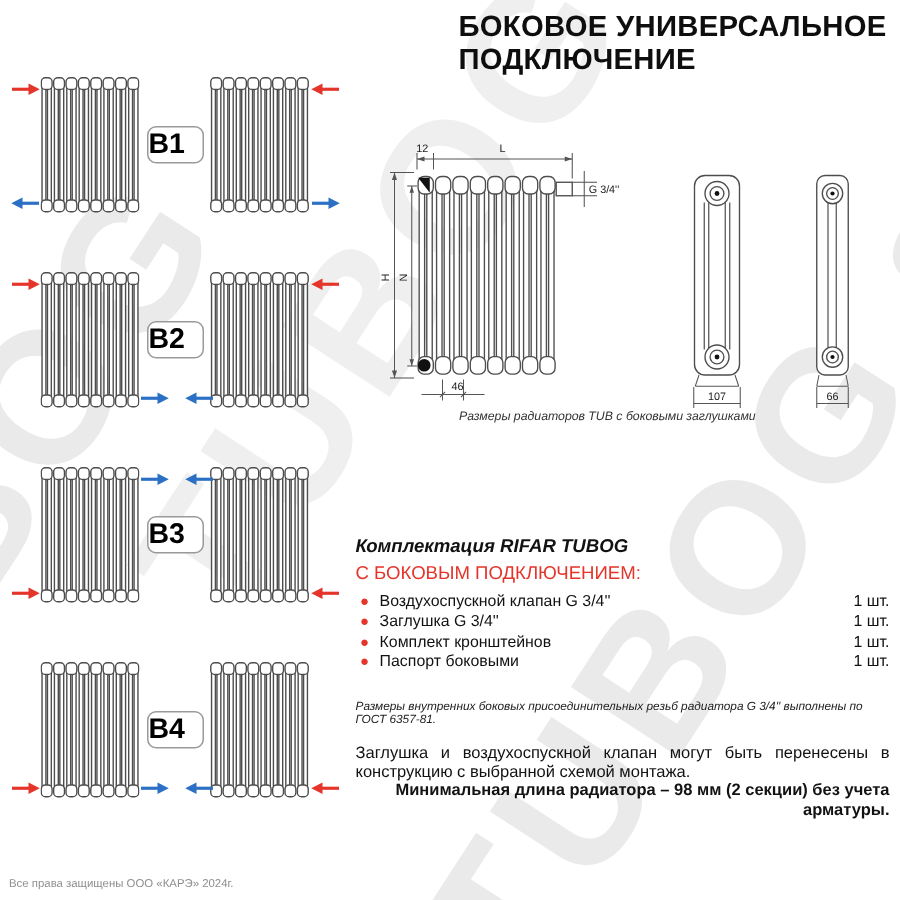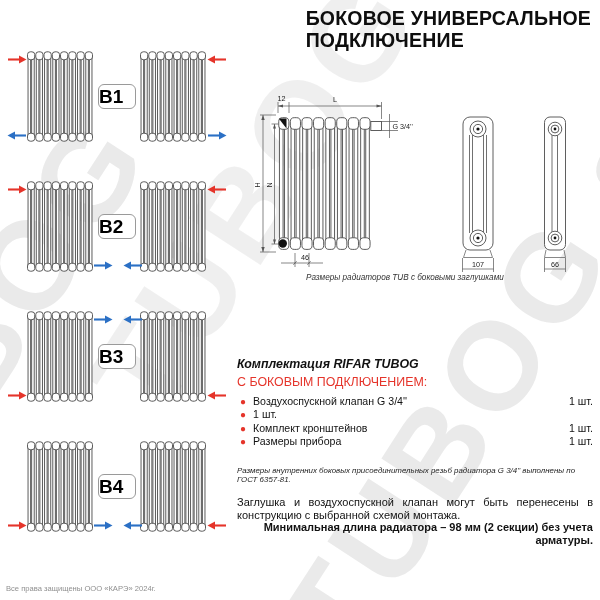--- a/index.html
+++ b/index.html
@@ -299,30 +299,31 @@
       <div class="h1">Комплектация RIFAR TUBOG</div>
       <div class="h2">С БОКОВЫМ ПОДКЛЮЧЕНИЕМ:</div>
       <div class="plist">
         <div class="pitem">
           <span class="dot">●</span>
           <span class="plabel">Воздухоспускной клапан G 3/4''</span>
           <span class="pqty">1 шт.</span>
         </div>
         <div class="pitem">
           <span class="dot">●</span>
+          <span class="plabel">Заглушка G 3/4''</span>
           <span class="pqty">1 шт.</span>
         </div>
         <div class="pitem">
           <span class="dot">●</span>
           <span class="plabel">Комплект кронштейнов</span>
           <span class="pqty">1 шт.</span>
         </div>
         <div class="pitem">
           <span class="dot">●</span>
-          <span class="plabel">Размеры прибора</span>
+          <span class="plabel">Паспорт боковыми</span>
           <span class="pqty">1 шт.</span>
         </div>
       </div>
       <div class="note">Размеры внутренних боковых присоединительных резьб радиатора G 3/4'' выполнены по ГОСТ 6357-81.</div>
       <div class="body-text">
         <p>Заглушка и воздухоспускной клапан могут быть перенесены в конструкцию с выбранной схемой монтажа.</p>
         <p class="min">Минимальная длина радиатора – 98 мм (2 секции) без учета арматуры.</p>
       </div>
     </div>
 

